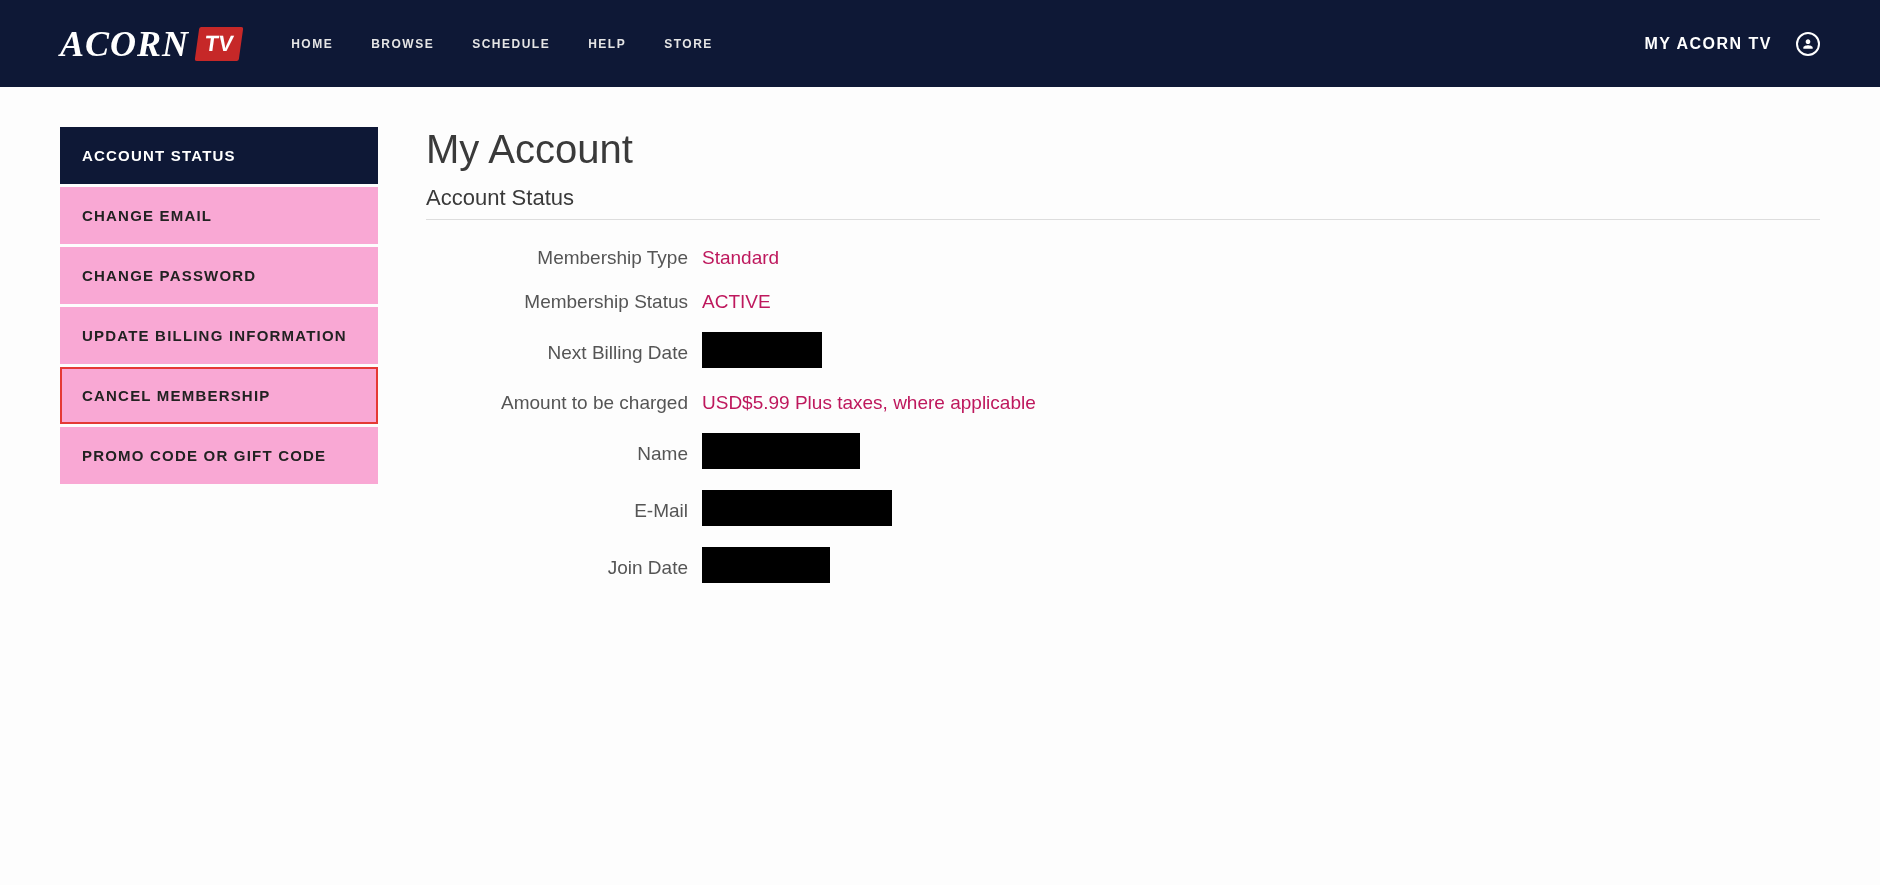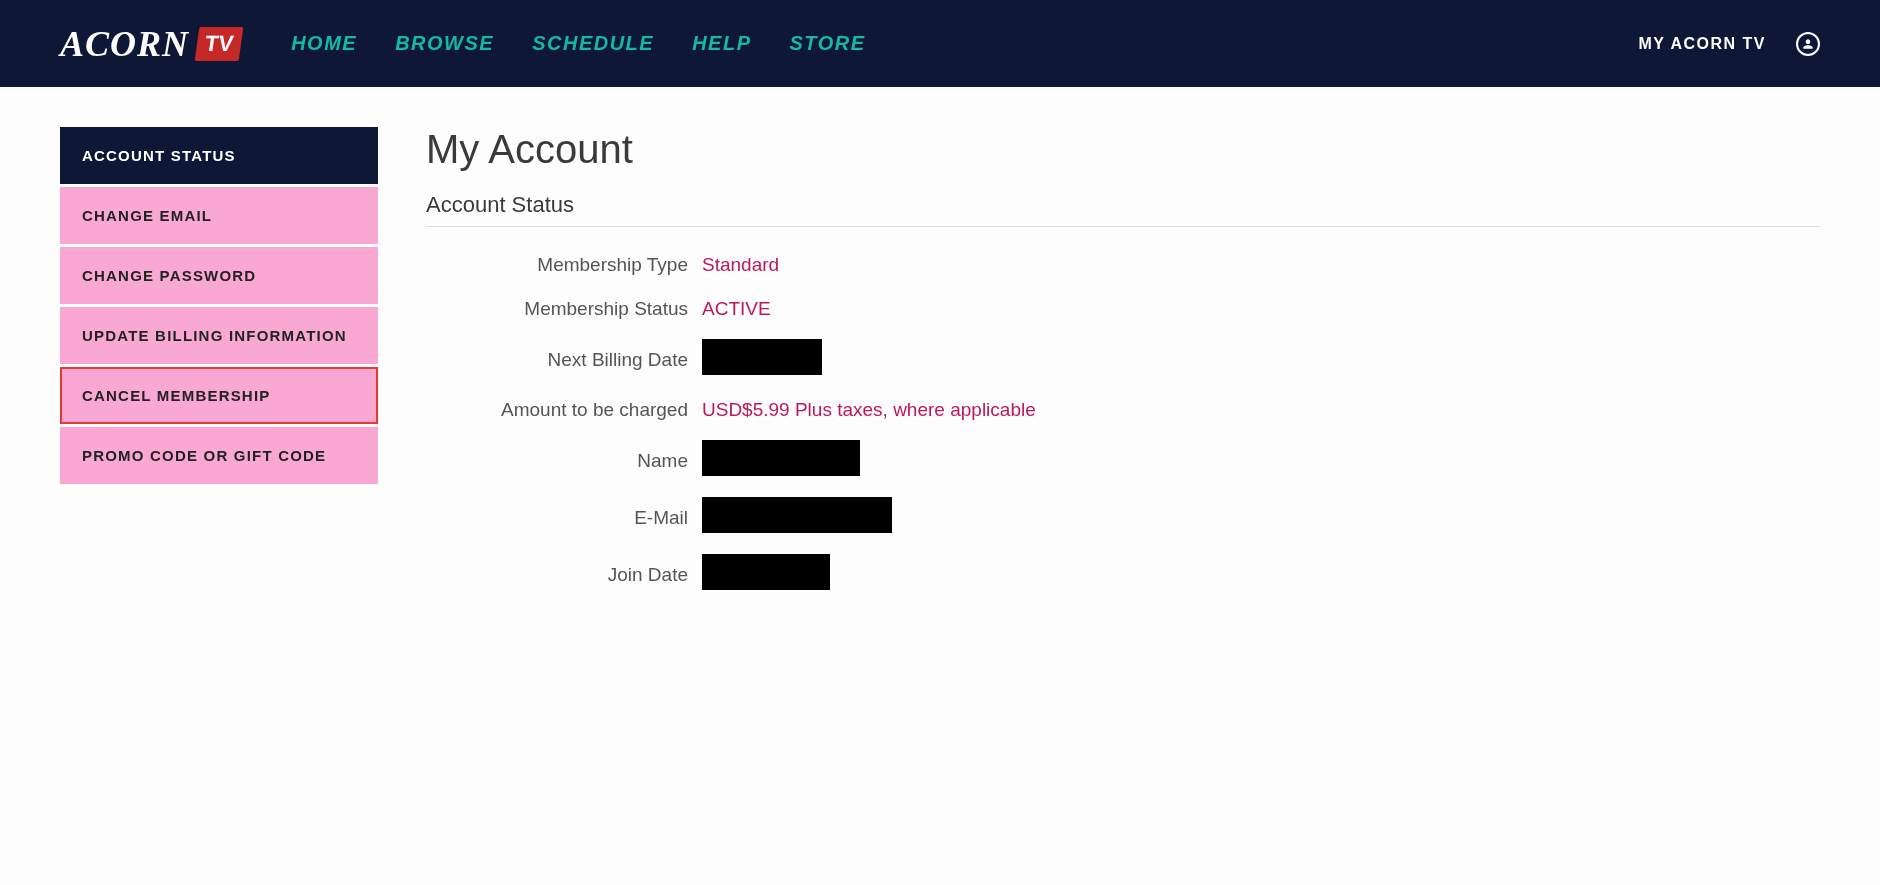--- a/index.html
+++ b/index.html
@@ -30,28 +30,27 @@
   font-weight: bold;
   font-size: 22px;
   padding: 4px 8px;
   border-radius: 2px;
   transform: skewX(-8deg);
   display: inline-block;
   margin-left: 4px;
 }
 .nav { display: flex; gap: 38px; }
 .nav a {
-  color: #14b8a6;
+  color: #e5e5e5;
   text-decoration: none;
   font-weight: bold;
-  font-size: 20px;
+  font-size: 12px;
   letter-spacing: 1.5px;
-  font-style: italic;
-}
-.header-right { display: flex; align-items: center; gap: 30px; }
+}
+.header-right { display: flex; align-items: center; gap: 24px; }
 .header-right a {
   color: #fff;
   text-decoration: none;
   font-weight: bold;
   font-size: 16px;
   letter-spacing: 1.5px;
 }
 .user-icon-wrap {
   width: 24px; height: 24px;
   border: 2px solid #fff;
@@ -83,21 +82,21 @@
   border: 2px solid #e53935;
   padding: 18px 20px;
 }
 
 
 .content { flex: 1; }
 .page-title {
   font-size: 40px;
   font-weight: 400;
   color: #3a3a3a;
-  margin-bottom: 20px;
+  margin-bottom: 13px;
 }
 .section-title {
   font-size: 22px;
   font-weight: 400;
   color: #3a3a3a;
   padding-bottom: 8px;
   border-bottom: 1px solid #ddd;
   margin-bottom: 24px;
 }
 .field-row {

